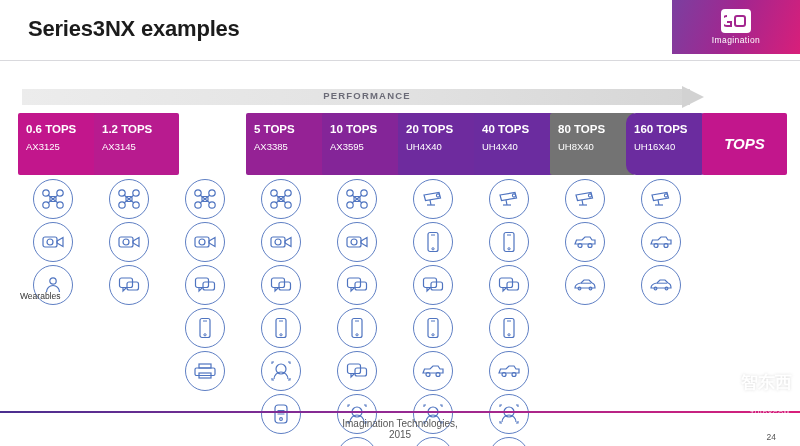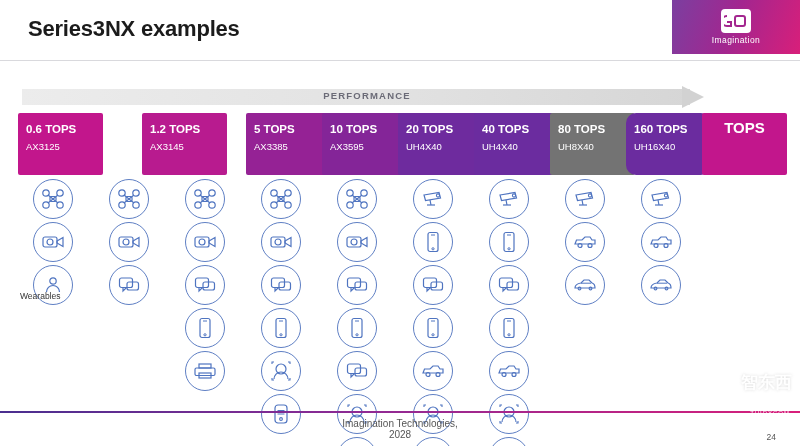--- a/index.html
+++ b/index.html
@@ -59,21 +59,21 @@
     display:flex;
   }
   .col{width:76px;position:relative;}
   .chip{
     width:85px;height:62px;border-radius:2px;
     color:#fff;box-sizing:border-box;padding:9px 0 0 8px;
   }
   .chip .tops{font-size:11.5px;font-weight:bold;line-height:14px;}
   .chip .sku{font-size:9.5px;font-weight:normal;line-height:14px;margin-top:4px;}
   .chip.legend{
-    display:flex;align-items:flex-start;justify-content:center;padding:8px;
+    display:flex;align-items:center;justify-content:center;padding:0;font-style:italic;
   }
   .chip.legend .tops{font-size:15px;}
 
   .icons{
     position:absolute;left:0;top:66px;width:70px;
     display:flex;flex-direction:column;align-items:center;
   }
   .icon-circle{
     width:38px;height:38px;border-radius:50%;
     border:1.4px solid #5f7fc4;
@@ -168,21 +168,21 @@
           </div>
           <div class="icon-circle">
             <svg width="20" height="20" viewBox="0 0 20 20">
               <circle cx="10" cy="6" r="3.2" fill="none" stroke="#4f74c0" stroke-width="1.2"></circle>
               <path d="M3.5 17 a6.5 6.5 0 0 1 13 0" fill="none" stroke="#4f74c0" stroke-width="1.2"></path>
             </svg>
           </div>
         </div>
       </div>
       <div class="col">
-        <div class="chip" style="background: rgb(184, 27, 143); margin-left: 48px;">
+        <div class="chip" style="background: rgb(184, 27, 143);">
           <div class="tops">1.2 TOPS</div>
           <div class="sku">AX3145</div>
         </div>
         <div class="icons">
           <div class="icon-circle">
             <svg width="24" height="22" viewBox="0 0 24 22">
               <circle cx="5" cy="5" r="3.2" fill="none" stroke="#4f74c0" stroke-width="1.2"></circle>
               <circle cx="19" cy="5" r="3.2" fill="none" stroke="#4f74c0" stroke-width="1.2"></circle>
               <circle cx="5" cy="17" r="3.2" fill="none" stroke="#4f74c0" stroke-width="1.2"></circle>
               <circle cx="19" cy="17" r="3.2" fill="none" stroke="#4f74c0" stroke-width="1.2"></circle>
@@ -526,21 +526,21 @@
      <div class="tops">TOPS</div>
    </div>
       </div>
     </div>
 
   <div class="wearables-label" style="top:291px;left:20px;position:absolute;">Wearables</div>
 
   <div class="footer-rule"></div>
   <div class="footer-text">
     <span>Imagination Technologies,</span><br>
-    <span>2028</span>
+    <span>2015</span>
   </div>
   <div class="page-num">24</div>
 
   <div class="watermark">
     <div class="wm-logo">
       <svg width="26" height="26" viewBox="0 0 26 26">
         <circle cx="13" cy="13" r="11" fill="none" stroke="#ffffff" stroke-width="2"></circle>
         <path d="M7 16 L13 7 L19 16" fill="none" stroke="#ffffff" stroke-width="2"></path>
       </svg>
     </div>

